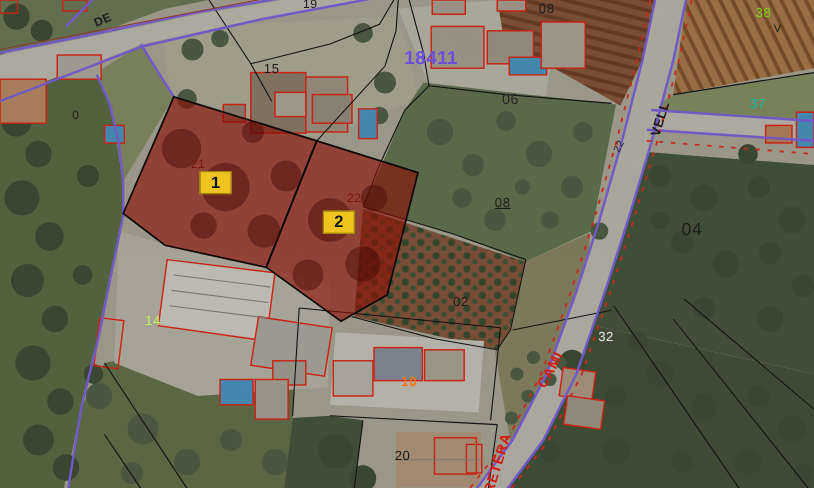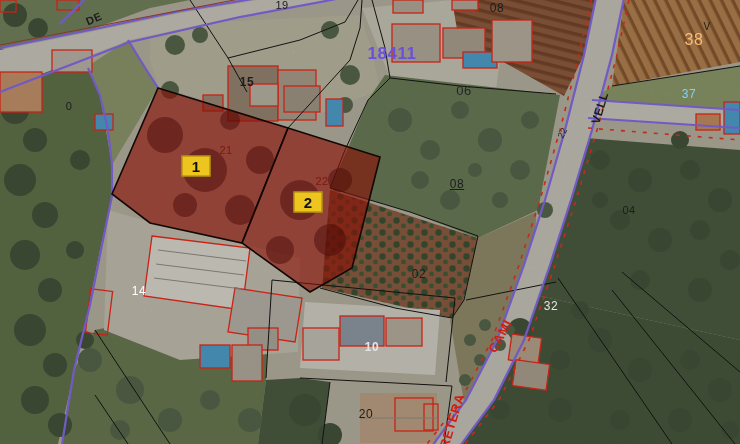--- a/index.html
+++ b/index.html
@@ -247,35 +247,35 @@
   </g>
 
   <rect x="0" y="0" width="740" height="444" filter="url(#grain)" opacity="0.13"></rect>
 </svg>
 
 <div id="label-layer">
       <span class="map-label" style="left: 94px; top: 19px; color: rgb(28, 28, 28); font-size: 11px; font-weight: 700; transform: translate(-50%, -50%) rotate(-24deg);">DE</span>
       <span class="map-label" style="left: 282px; top: 5px; color: rgb(28, 28, 28); font-size: 11px; font-weight: 400; transform: translate(-50%, -50%) rotate(0deg);">19</span>
       <span class="map-label" style="left: 392px; top: 53px; color: rgb(106, 80, 220); font-size: 17px; font-weight: 700; transform: translate(-50%, -50%) rotate(0deg);">18411</span>
       <span class="map-label" style="left: 497px; top: 8px; color: rgb(28, 28, 28); font-size: 12px; font-weight: 400; transform: translate(-50%, -50%) rotate(0deg);">08</span>
-      <span class="map-label" style="left: 694px; top: 11px; color: #fdba74; font-size: 16px; font-weight: 400; transform: translate(-50%, -50%) rotate(0deg); margin-top: 29px;">38</span>
+      <span class="map-label" style="left: 694px; top: 11px; color: #84cc16; font-size: 12px; font-weight: 400; transform: translate(-50%, -50%) rotate(0deg);">38</span>
       <span class="map-label" style="left: 707px; top: 27px; color: rgb(28, 28, 28); font-size: 10px; font-weight: 400; transform: translate(-50%, -50%) rotate(0deg);">V</span>
-      <span class="map-label" style="left: 247px; top: 82px; color: rgb(28, 28, 28); font-size: 12px; font-weight: 700; transform: translate(-50%, -50%) rotate(0deg); text-align: right;">15</span>
+      <span class="map-label" style="left: 247px; top: 62px; color: rgb(28, 28, 28); font-size: 12px; font-weight: 400; transform: translate(-50%, -50%) rotate(0deg); text-align: right;">15</span>
       <span class="map-label" style="left: 464px; top: 90px; color: rgb(38, 38, 38); font-size: 13px; font-weight: 400; transform: translate(-50%, -50%) rotate(0deg);">06</span>
-      <span class="map-label" style="left: 689px; top: 94px; color: #7dd3fc; font-size: 12px; font-weight: 400; transform: translate(-50%, -50%) rotate(0deg);">37</span>
+      <span class="map-label" style="left: 689px; top: 94px; color: #14b8a6; font-size: 12px; font-weight: 400; transform: translate(-50%, -50%) rotate(0deg);">37</span>
       <span class="map-label" style="left: 600px; top: 108px; color: rgb(28, 28, 28); font-size: 12px; font-weight: 700; transform: translate(-50%, -50%) rotate(-73deg);">VELL</span>
       <span class="map-label" style="left: 563px; top: 133px; color: rgb(28, 28, 28); font-size: 9px; font-weight: 400; transform: translate(-50%, -50%) rotate(-63deg);">22</span>
-      <span class="map-label" style="left: 180px; top: 150px; color: rgb(124, 23, 13); font-size: 11px; font-weight: 400; transform: translate(-50%, -50%) rotate(0deg); margin-left: 46px;">21</span>
+      <span class="map-label" style="left: 180px; top: 150px; color: rgb(124, 23, 13); font-size: 11px; font-weight: 400; transform: translate(-50%, -50%) rotate(0deg);">21</span>
       <span class="map-label" style="left: 322px; top: 181px; color: rgb(124, 23, 13); font-size: 11px; font-weight: 400; transform: translate(-50%, -50%) rotate(0deg);">22</span>
       <span class="map-label" style="left: 457px; top: 184px; color: rgb(28, 28, 28); font-size: 12px; font-weight: 400; transform: translate(-50%, -50%) rotate(0deg); text-decoration: underline;">08</span>
-      <span class="map-label" style="left: 629px; top: 210px; color: rgb(28, 28, 28); font-size: 11px; font-weight: 400; transform: translate(-50%, -50%) rotate(0deg);">04</span>
+      <span class="map-label" style="left: 629px; top: 210px; color: rgb(28, 28, 28); font-size: 16px; font-weight: 400; transform: translate(-50%, -50%) rotate(0deg);">04</span>
       <span class="map-label" style="left: 419px; top: 274px; color: rgb(28, 28, 28); font-size: 12px; font-weight: 400; transform: translate(-50%, -50%) rotate(0deg);">02</span>
       <span class="map-label" style="left: 551px; top: 306px; color: #e5e5e5; font-size: 12px; font-weight: 400; transform: translate(-50%, -50%) rotate(0deg);">32</span>
       <span class="map-label" style="left: 500px; top: 336px; color: rgb(208, 32, 21); font-size: 13px; font-weight: 700; transform: translate(-50%, -50%) rotate(-62deg);">CAMI</span>
-      <span class="map-label" style="left: 372px; top: 347px; color: #e5e5e5; font-size: 12px; font-weight: 700; transform: translate(-50%, -50%) rotate(0deg);">10</span>
-      <span class="map-label" style="left: 139px; top: 291px; color: #ffffff; font-size: 12px; font-weight: 400; transform: translate(-50%, -50%) rotate(0deg);">14</span>
+      <span class="map-label" style="left: 372px; top: 347px; color: #f97316; font-size: 12px; font-weight: 700; transform: translate(-50%, -50%) rotate(0deg);">10</span>
+      <span class="map-label" style="left: 139px; top: 291px; color: #bef264; font-size: 12px; font-weight: 400; transform: translate(-50%, -50%) rotate(0deg);">14</span>
       <span class="map-label" style="left: 366px; top: 414px; color: rgb(28, 28, 28); font-size: 12px; font-weight: 400; transform: translate(-50%, -50%) rotate(0deg);">20</span>
       <span class="map-label" style="left: 452px; top: 421px; color: rgb(208, 32, 21); font-size: 13px; font-weight: 700; transform: translate(-50%, -50%) rotate(-73deg);">RETERA</span>
       <span class="map-label" style="left: 69px; top: 106px; color: rgb(28, 28, 28); font-size: 11px; font-weight: 400; transform: translate(-50%, -50%) rotate(0deg);">0</span>
       <div class="parcel-badge" style="left: 196px; top: 166px; background: rgb(238, 197, 30);">1</div>
       <div class="parcel-badge" style="left: 308px; top: 202px; background: rgb(238, 197, 30);">2</div>
     </div>
 </div>
 
 </body></html>

